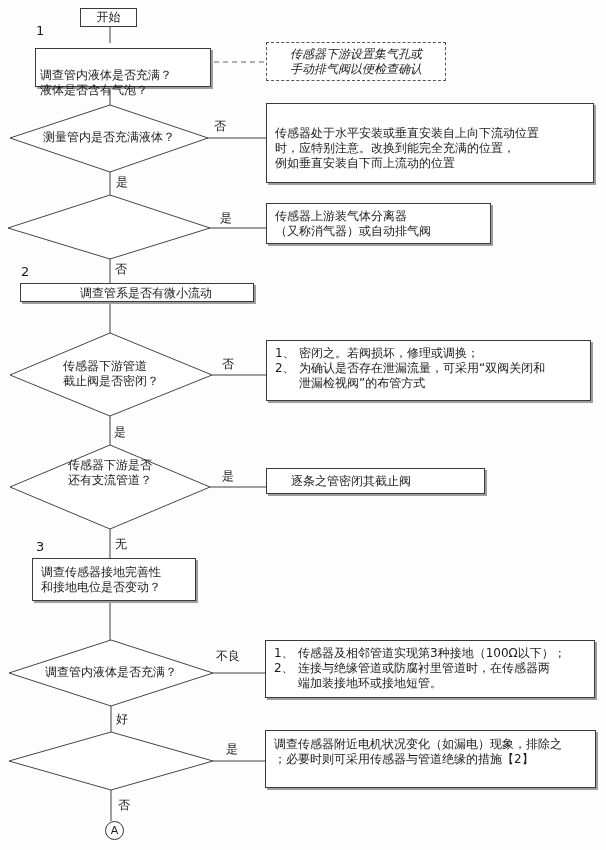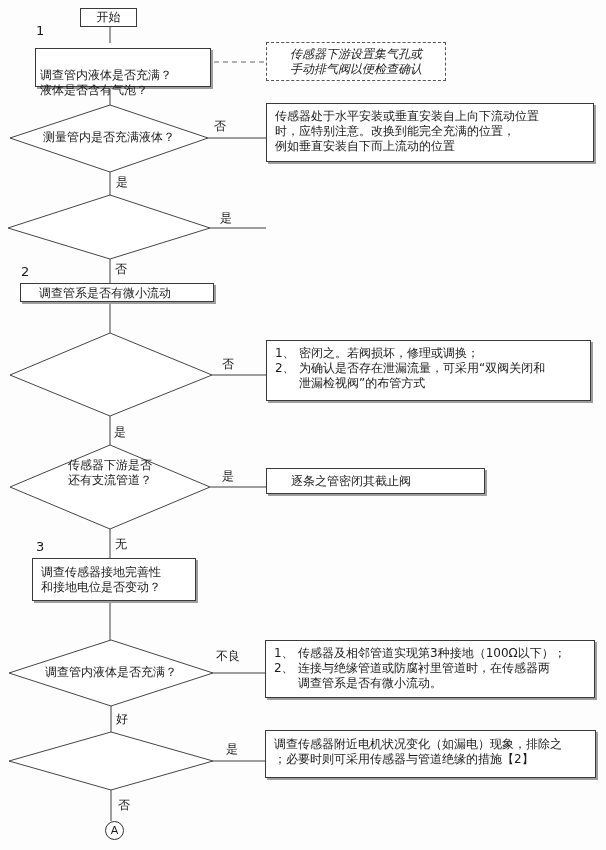--- a/index.html
+++ b/index.html
@@ -80,34 +80,40 @@
 
   <div class="box dashed center" style="left:266px; top:42px; width:180px; height:39px;font-style:italic;">
     <span class="ml">传感器下游设置集气孔或
 手动排气阀以便检查确认</span>
   </div>
 
   <div class="dtext" style="left:10px; top:105px; width:198px; height:67px;">测量管内是否充满液体？</div>
   <div class="elabel" style="left:214px; top:120px;">否</div>
   <div class="elabel" style="left:116px; top:176px;">是</div>
 
-  <div class="box" style="left:266px; top:103px; width:328px; height:59px; padding:6px 8px;font-family:Liberation Mono, monospace;">
+  <div class="box" style="left:266px; top:103px; width:328px; height:80px; padding:22px 8px;">
     <span class="ml">传感器处于水平安装或垂直安装自上向下流动位置
 时，应特别注意。改换到能完全充满的位置，
 例如垂直安装自下而上流动的位置</span>
   </div>
 
   <div class="elabel" style="left:220px; top:212px;">是</div>
   <div class="elabel" style="left:115px; top:263px;">否</div>
 
+  <div class="box" style="left:266px; top:203px; width:225px; height:41px; padding:5px 8px;">
+    <span class="ml">传感器上游装气体分离器
+（又称消气器）或自动排气阀</span>
+  </div>
 
-  <div class="box" style="left:20px; top:283px; width:194px; height:19px; padding-left:18px; line-height:18px;">
+  <div class="box" style="left:20px; top:283px; width:234px; height:19px; padding-left:18px; line-height:18px;text-align:center;">
     <span>调查管系是否有微小流动</span>
   </div>
 
+  <div class="dtext" style="left:10px; top:333px; width:202px; height:83px;">传感器下游管道
+截止阀是否密闭？</div>
   <div class="elabel" style="left:222px; top:358px;">否</div>
   <div class="elabel" style="left:114px; top:426px;">是</div>
 
   <div class="box" style="left:266px; top:340px; width:325px; height:61px; padding:5px 8px;">
     <div class="li">
       <span class="num">1、</span>
       <span class="txt">密闭之。若阀损坏，修理或调换；</span>
     </div>
     <div class="li">
       <span class="num">2、</span>
@@ -135,28 +141,28 @@
   <div class="elabel" style="left:116px; top:713px;">好</div>
 
   <div class="box" style="left:265px; top:640px; width:330px; height:58px; padding:5px 8px;">
     <div class="li">
       <span class="num">1、</span>
       <span class="txt">传感器及相邻管道实现第3种接地（100Ω以下）；</span>
     </div>
     <div class="li">
       <span class="num">2、</span>
       <span class="txt">连接与绝缘管道或防腐衬里管道时，在传感器两
-调查管系是否有微小流动。</span>
+端加装接地环或接地短管。</span>
     </div>
   </div>
 
   <div class="elabel" style="left:226px; top:743px;">是</div>
   <div class="elabel" style="left:118px; top:799px;">否</div>
 
-  <div class="box" style="left:265px; top:730px; width:331px; height:48px; padding:6px 8px;">
+  <div class="box" style="left:265px; top:730px; width:331px; height:58px; padding:6px 8px;">
     <span class="ml">调查传感器附近电机状况变化（如漏电）现象，排除之
 ；必要时则可采用传感器与管道绝缘的措施【2】</span>
   </div>
 
   <div class="terminal" style="left:105px; top:821px;">
     <span>A</span>
   </div>
 
 </div>
 

